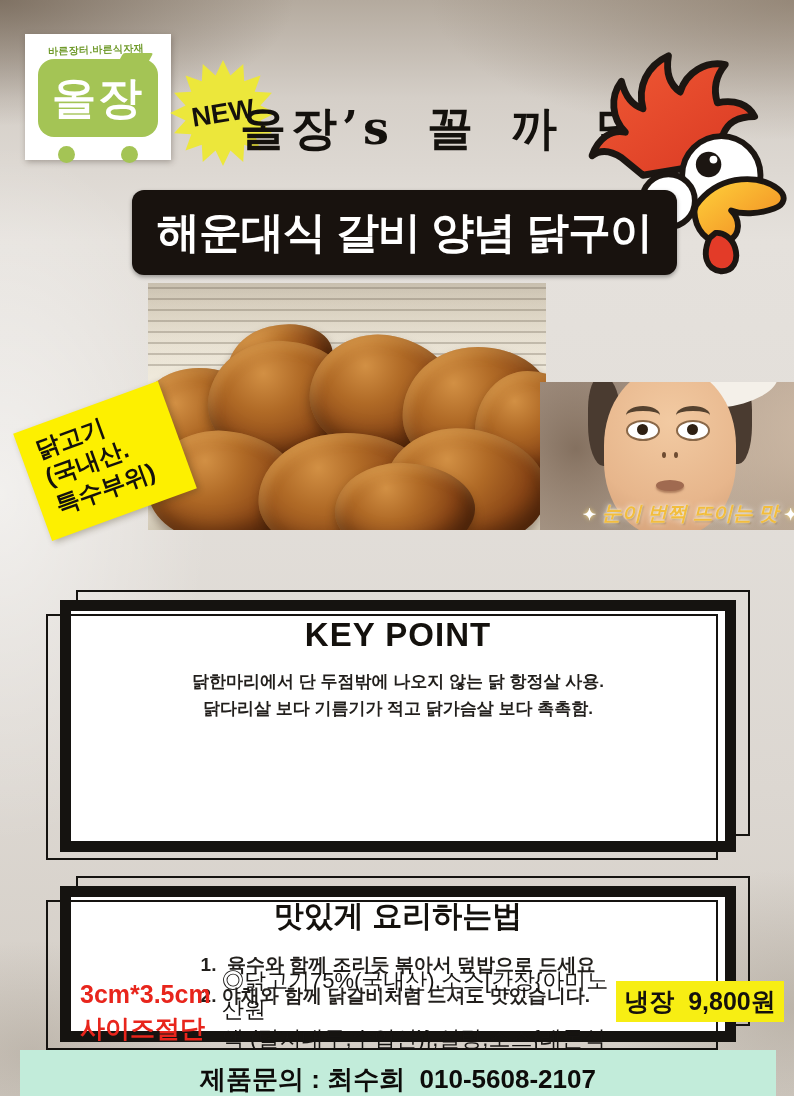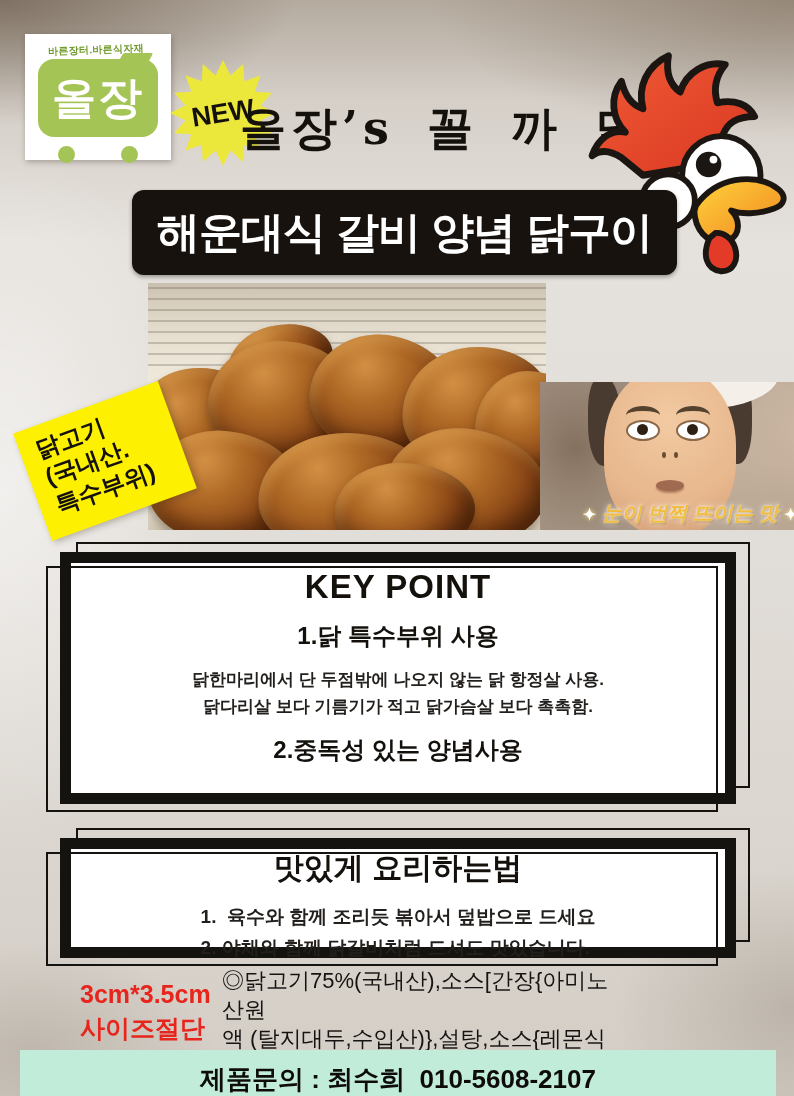--- a/index.html
+++ b/index.html
@@ -88,27 +88,27 @@
   .eye.l{left:22px;top:52px;} .eye.r{left:72px;top:52px;}
   .pupil{position:absolute;left:9px;top:2px;width:11px;height:11px;border-radius:50%;background:#2e2013;}
   .nose{position:absolute;left:58px;top:84px;width:16px;height:8px;display:flex;gap:8px;}
   .nostril{width:5px;height:6px;border-radius:50%;background:#6e4c32;}
   .mouth{position:absolute;left:52px;top:112px;width:28px;height:11px;border-radius:50%;background:#a06a50;box-shadow:0 2px 2px rgba(120,70,45,.5);}
   .tv-caption{position:absolute;bottom:3px;left:0;right:0;text-align:center;font-size:20px;font-weight:900;font-style:italic;
     color:#f2bd3e;text-shadow:0 0 2px #fff,0 0 6px rgba(255,255,255,.95),1px 1px 2px rgba(110,70,0,.7);}
   .sparkle{color:#fff;text-shadow:0 0 4px #ffe27a;font-style:normal;font-size:16px;}
 
   
-  .framebox{position:absolute;z-index:2;}
+  .framebox{position:absolute;z-index:2;margin-top:48px;}
   .fb-thin-a{position:absolute;top:-10px;left:16px;right:-14px;bottom:16px;border:2px solid #151310;}
   .fb-thick{position:absolute;inset:0;background:#fff;border:11px solid #151310;}
   .fb-thin-b{position:absolute;top:14px;left:-14px;right:18px;bottom:-8px;border:2px solid #151310;}
   .fb-content{position:relative;z-index:2;height:100%;display:flex;flex-direction:column;align-items:center;text-align:center;color:#14110d;}
   .box-key{left:60px;top:552px;width:676px;height:252px;}
-  .box-cook{left:60px;top:838px;width:676px;height:120px;}
+  .box-cook{left:60px;top:838px;width:676px;height:156px;}
   .kp-title{margin-top:16px;font-size:33px;font-weight:900;letter-spacing:1px;}
   .kp-sub{margin-top:14px;font-size:24px;font-weight:800;}
   .kp-body{margin-top:14px;font-size:17px;font-weight:700;line-height:1.6;color:#221f1c;}
   .ck-title{margin-top:10px;font-size:30px;font-weight:900;}
   .ck-body{margin-top:12px;font-size:19px;font-weight:700;line-height:1.65;text-align:left;color:#221f1c;}
 
   
   .size-note{left:80px;top:978px;font-size:25px;font-weight:800;color:#e8251c;line-height:1.35;z-index:2;}
   .ingredients{left:222px;top:966px;width:390px;font-size:22px;font-weight:500;color:#161412;line-height:1.32;z-index:2;}
   .price{left:616px;top:981px;width:168px;height:41px;background:#f7ee13;display:flex;align-items:center;justify-content:center;z-index:2;}
@@ -222,41 +222,42 @@
       <span class="sparkle">✦</span>
     </div>
   </div>
 
   <div class="framebox box-key">
     <div class="fb-thin-a"></div>
     <div class="fb-thick"></div>
     <div class="fb-thin-b"></div>
     <div class="fb-content">
       <div class="kp-title">KEY POINT</div>
-      <div class="kp-sub">1.닭 특수부위 사용</div>
       <div class="kp-body pre">닭한마리에서 단 두점밖에 나오지 않는 닭 항정살 사용.
 닭다리살 보다 기름기가 적고 닭가슴살 보다 촉촉함.</div>
-      <div class="kp-sub">2.중독성 있는 양념사용</div>
     </div>
   </div>
 
   <div class="framebox box-cook">
     <div class="fb-thin-a"></div>
     <div class="fb-thick"></div>
     <div class="fb-thin-b"></div>
     <div class="fb-content">
       <div class="ck-title">맛있게 요리하는법</div>
       <div class="ck-body pre">1.  육수와 함께 조리듯 볶아서 덮밥으로 드세요
 2. 야채와 함께 닭갈비처럼 드셔도 맛있습니다.</div>
     </div>
   </div>
 
   <div class="abs size-note pre">3cm*3.5cm
 사이즈절단</div>
   <div class="abs ingredients pre">◎닭고기75%(국내산),소스[간장{아미노산원
 액 (탈지대두,수입산)},설탕,소스{레몬식초(레
 몬,미국산)},마늘,물엿</div>
+  <div class="abs price">
+    <div class="price-text">냉장  9,800원</div>
+  </div>
 
   <div class="abs footer">
     <div class="footer-text">제품문의 : 최수희  010-5608-2107</div>
   </div>
 
 </div>
 
 </body></html>

